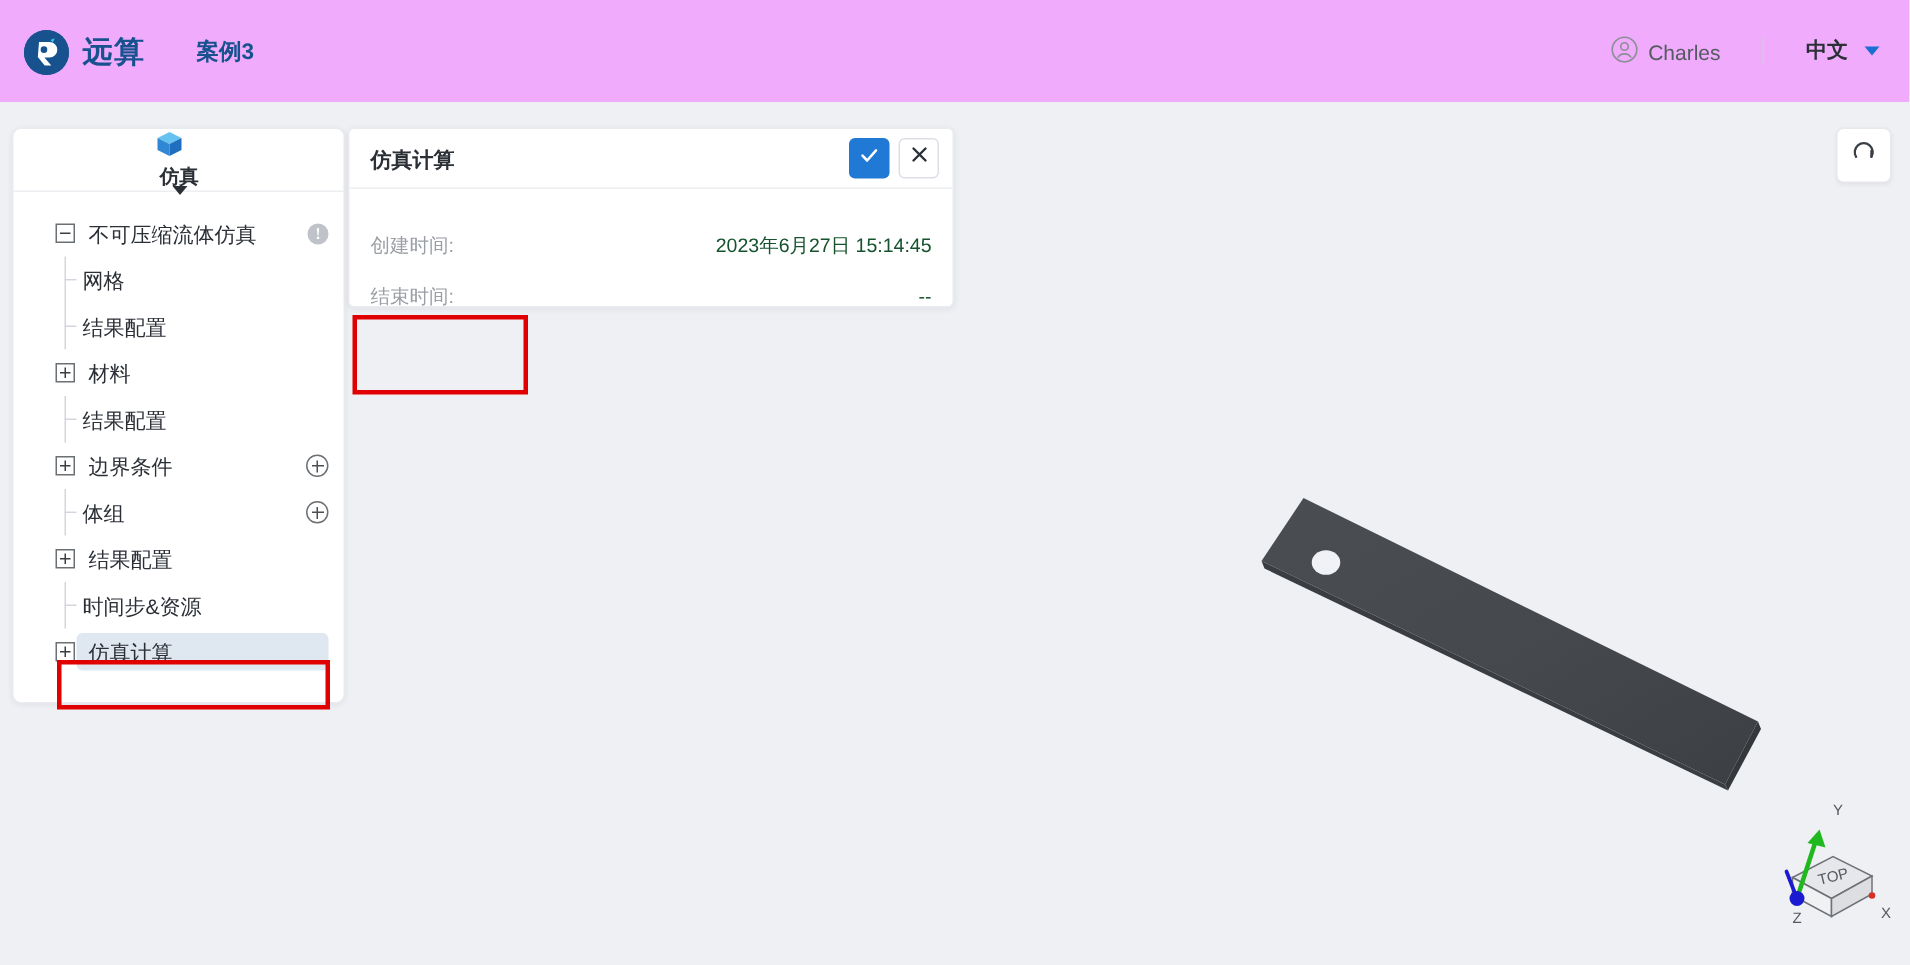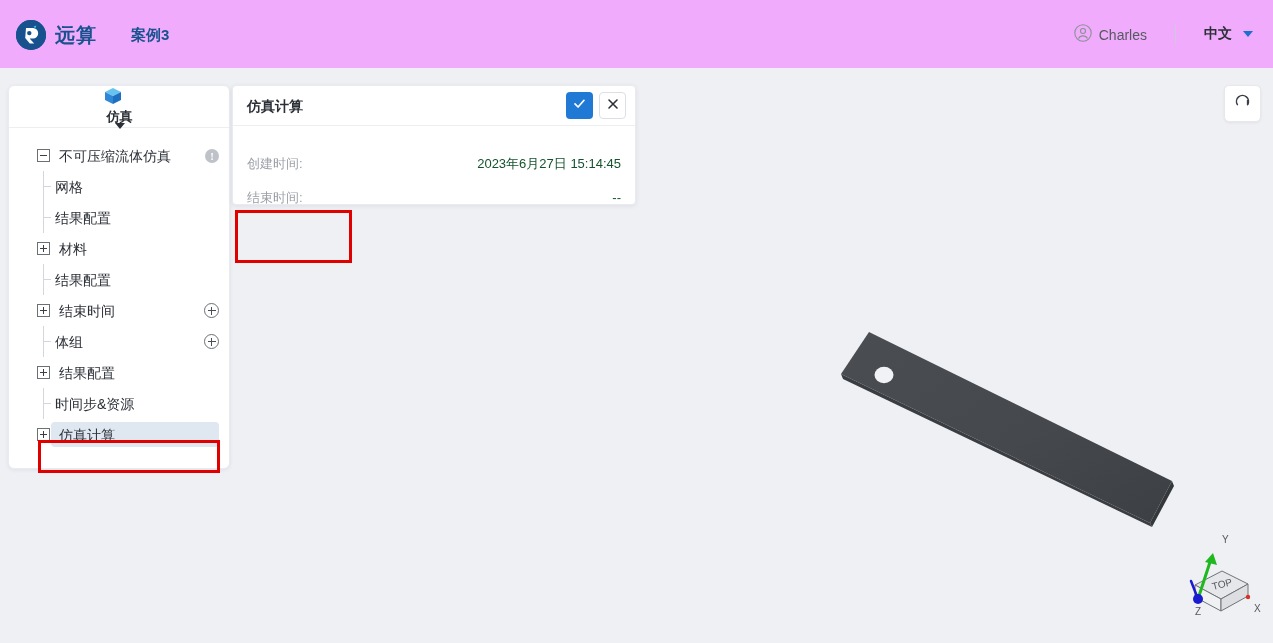--- a/index.html
+++ b/index.html
@@ -482,21 +482,21 @@
       <div class="tree-row level-root">
         <span class="toggle-box plus"></span>
         <span class="lbl">材料</span>
       </div>
       <div class="tree-row level-child">
         <span class="leaf-connector"></span>
         <span class="lbl">结果配置</span>
       </div>
       <div class="tree-row level-root">
         <span class="toggle-box plus"></span>
-        <span class="lbl">结束时间</span>
+        <span class="lbl">边界条件</span>
         <span class="row-right-icon">
           <span class="plus-circle"></span>
         </span>
       </div>
       <div class="tree-row level-child">
         <span class="leaf-connector"></span>
         <span class="lbl">体组</span>
         <span class="row-right-icon">
           <span class="plus-circle"></span>
         </span>

